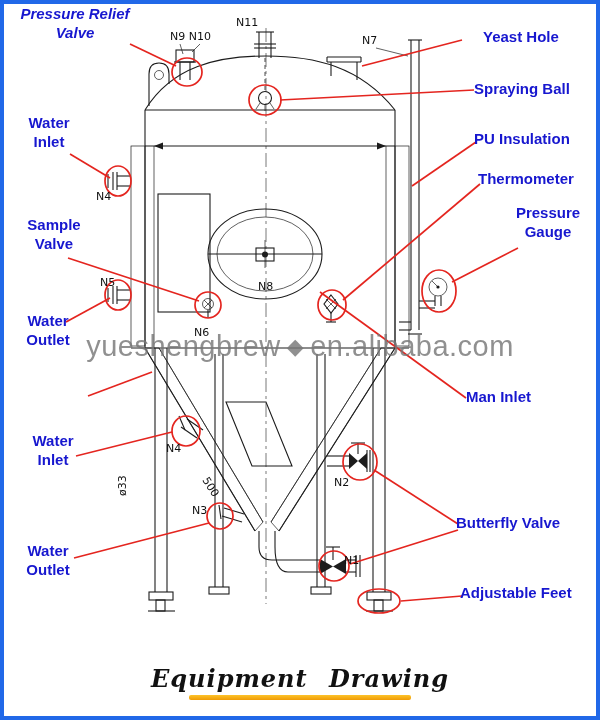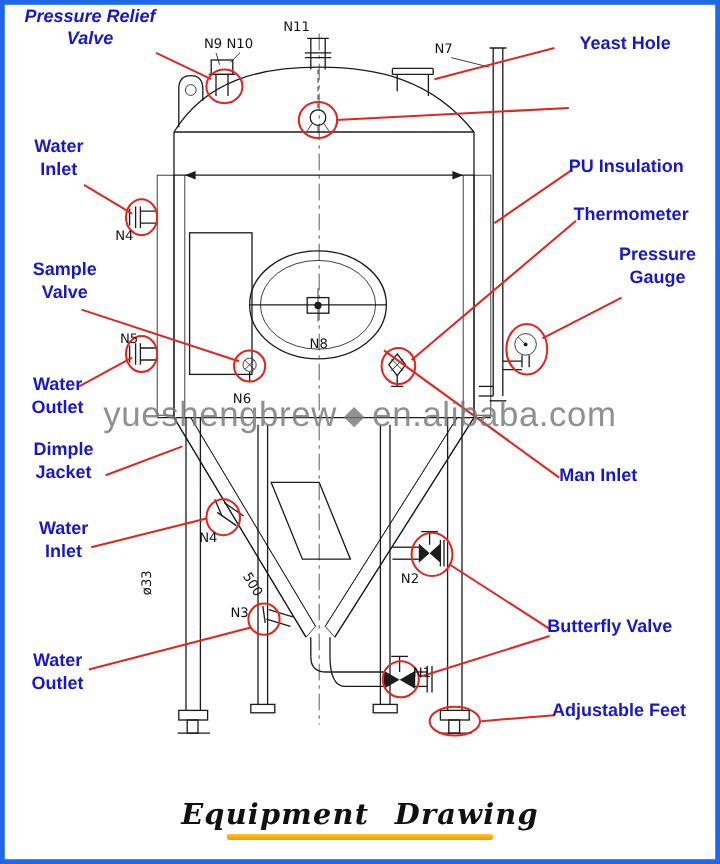--- a/index.html
+++ b/index.html
@@ -282,27 +282,27 @@
       <text x="330" y="482">N2</text>
       <text x="188" y="510">N3</text>
       <text x="340" y="560">N1</text>
       <text x="122" y="492" transform="rotate(-90 122 492)">ø33</text>
       <text x="198" y="476" transform="rotate(58 198 476)">500</text>
     </g>
   </svg>
 
   <div class="lbl wrap" style="left:16px;  top:1px;   width:110px;font-style:italic;">Pressure Relief Valve</div>
   <div class="lbl" style="left:448px; top:24px;margin-left:31px;">Yeast Hole</div>
+  <div class="lbl" style="left:470px; top:76px;">Spraying Ball</div>
   <div class="lbl wrap" style="left:16px;  top:110px; width:58px;">Water Inlet</div>
   <div class="lbl" style="left:474px; top:166px;">Thermometer</div>
   <div class="lbl" style="left:470px; top:126px;">PU Insulation</div>
   <div class="lbl wrap" style="left:18px;  top:212px; width:64px;">Sample Valve</div>
   <div class="lbl wrap" style="left:506px; top:200px; width:76px;">Pressure Gauge</div>
   <div class="lbl wrap" style="left:12px;  top:308px; width:64px;">Water Outlet</div>
-  <div class="lbl wrap" style="left:18px;  top:362px; width:62px;">Dimple Jacket</div>
   <div class="lbl" style="left:462px; top:384px;">Man Inlet</div>
   <div class="lbl wrap" style="left:20px;  top:428px; width:58px;">Water Inlet</div>
   <div class="lbl wrap" style="left:12px;  top:538px; width:64px;">Water Outlet</div>
   <div class="lbl" style="left:452px; top:510px;">Butterfly Valve</div>
   <div class="lbl" style="left:456px; top:580px;">Adjustable Feet</div>
 
   <div class="watermark">
     <span>yueshengbrew</span><span class="logo">◆</span><span>en.alibaba.com</span>
   </div>
 

